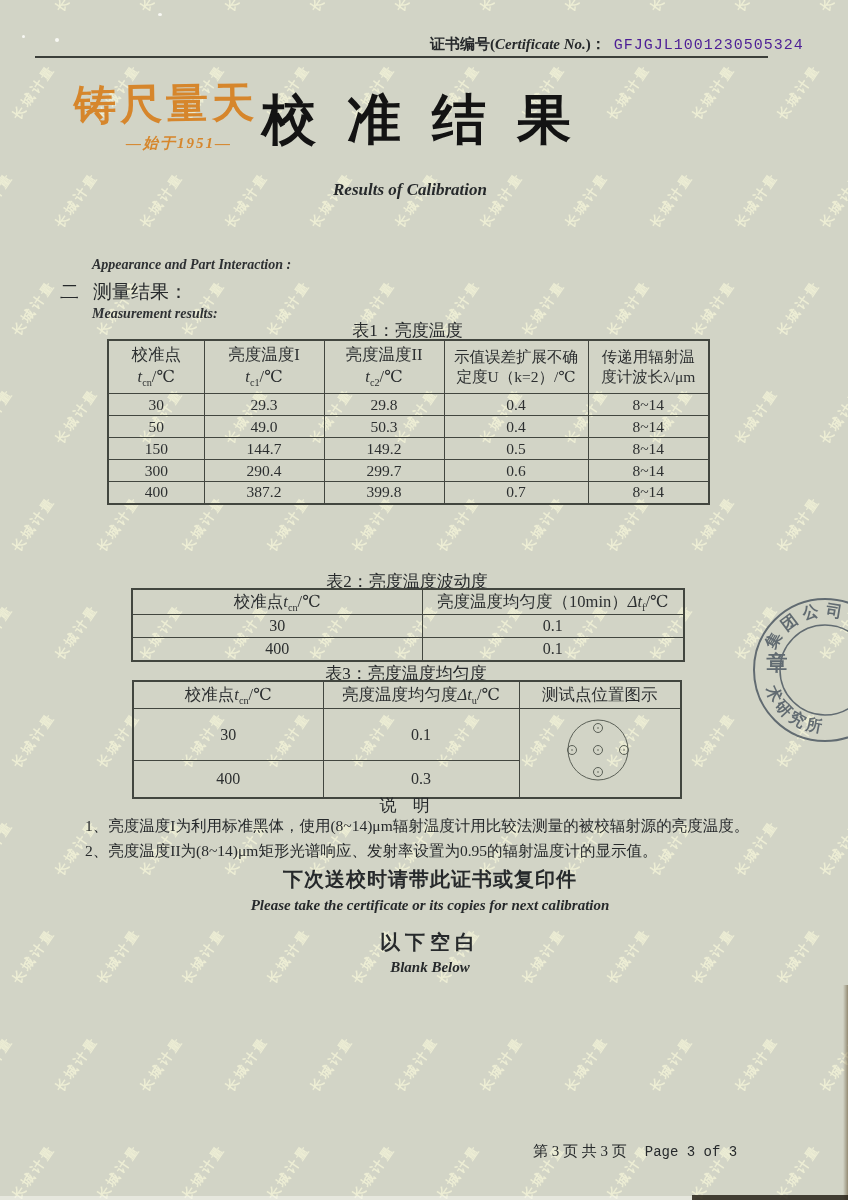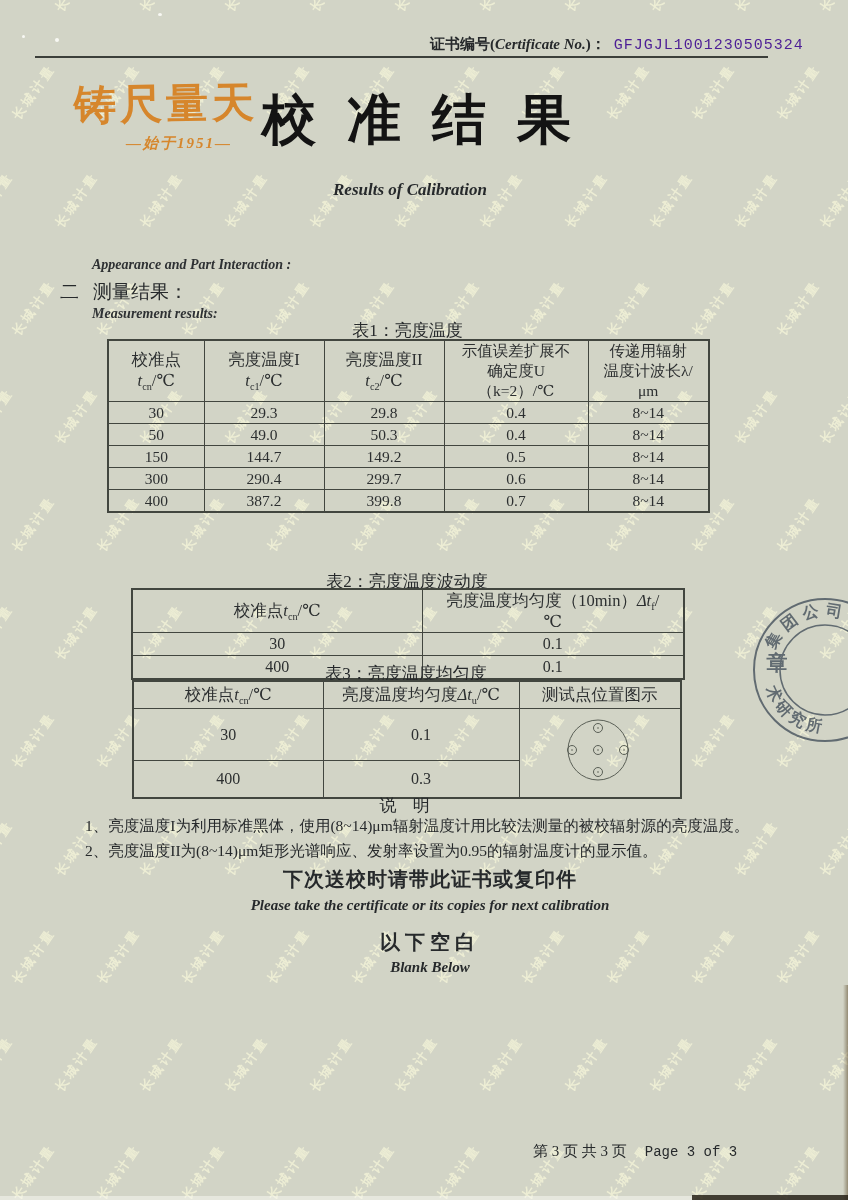--- a/index.html
+++ b/index.html
@@ -34,21 +34,21 @@
   
   .sec { left:60px; font-size:19px; color:#26292b; }
   .sec .no { margin-right:14px; }
   .sec .val { margin-left:16px; }
   .sec-en { left:92px; font-size:14px; font-style:italic; font-weight:bold; color:#2e3133; }
 
   
   .tbl-title { text-align:center; font-size:17px; color:#26292b; }
   table { border-collapse:collapse; table-layout:fixed; }
   td,th { border:1.5px solid #42463f; font-weight:normal; text-align:center;
-          vertical-align:middle; padding:0 15px; font-size:16px; color:#2c2f30; overflow:hidden; }
+          vertical-align:middle; padding:0 6px; font-size:16px; color:#2c2f30; overflow:hidden; }
   table.doc { border:2px solid #42463f; }
   .sym { font-style:italic; }
   sub { font-size:0.62em; }
   #t1 { left:107px; top:339px; width:601px; }
   #t1 th { height:52px; font-size:16.5px; line-height:1.3; }
   #t1 tbody tr { height:22px; }
   #t1 tbody td { font-size:15.5px; }
   #t2 { left:131px; top:588px; width:552px; }
   #t2 th { height:24px; font-size:16.5px; }
   #t2 tbody tr { height:23px; }

